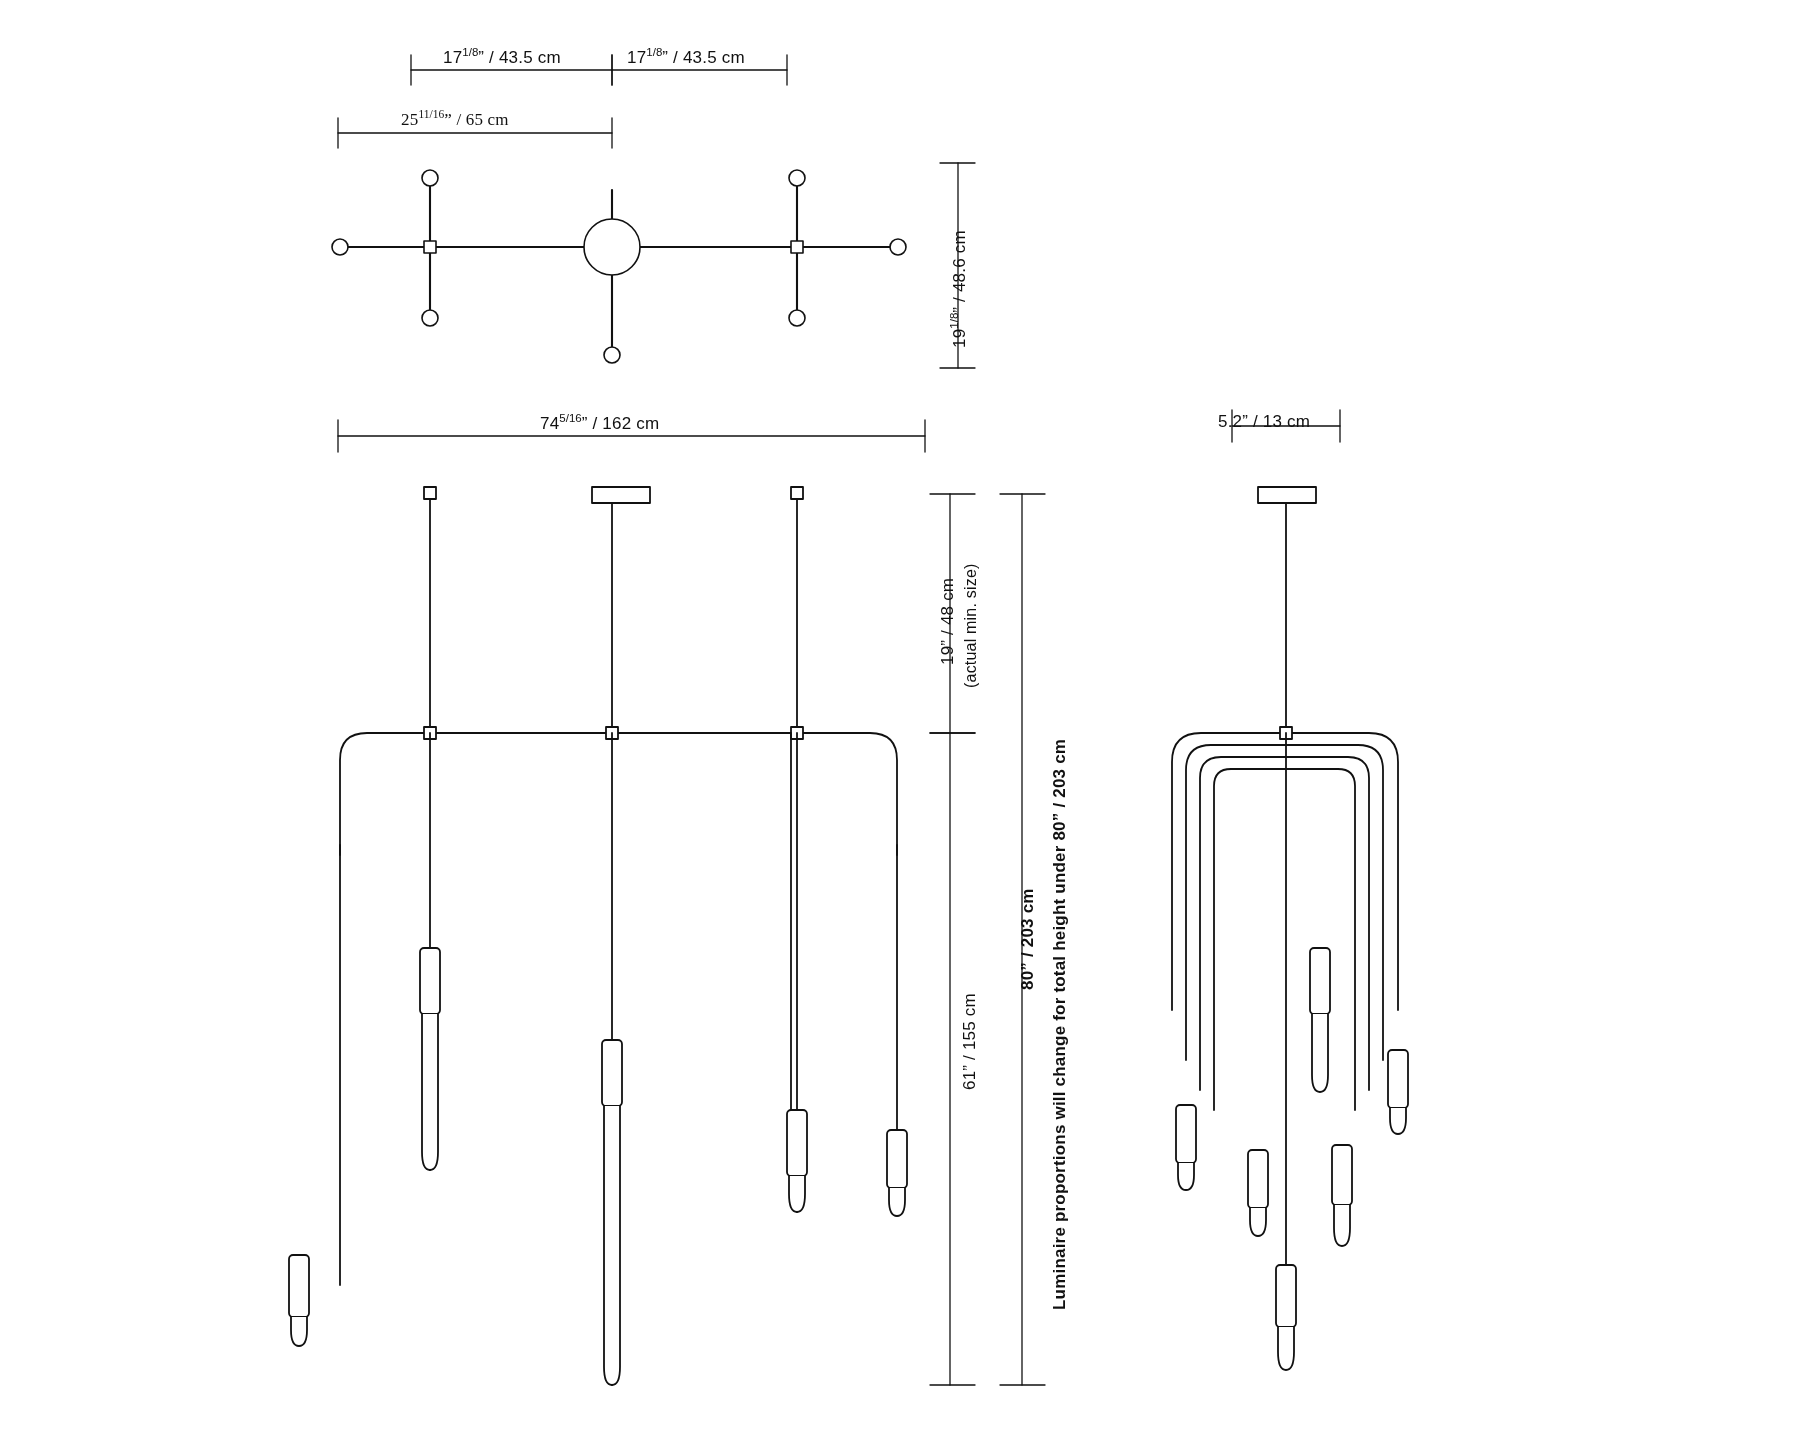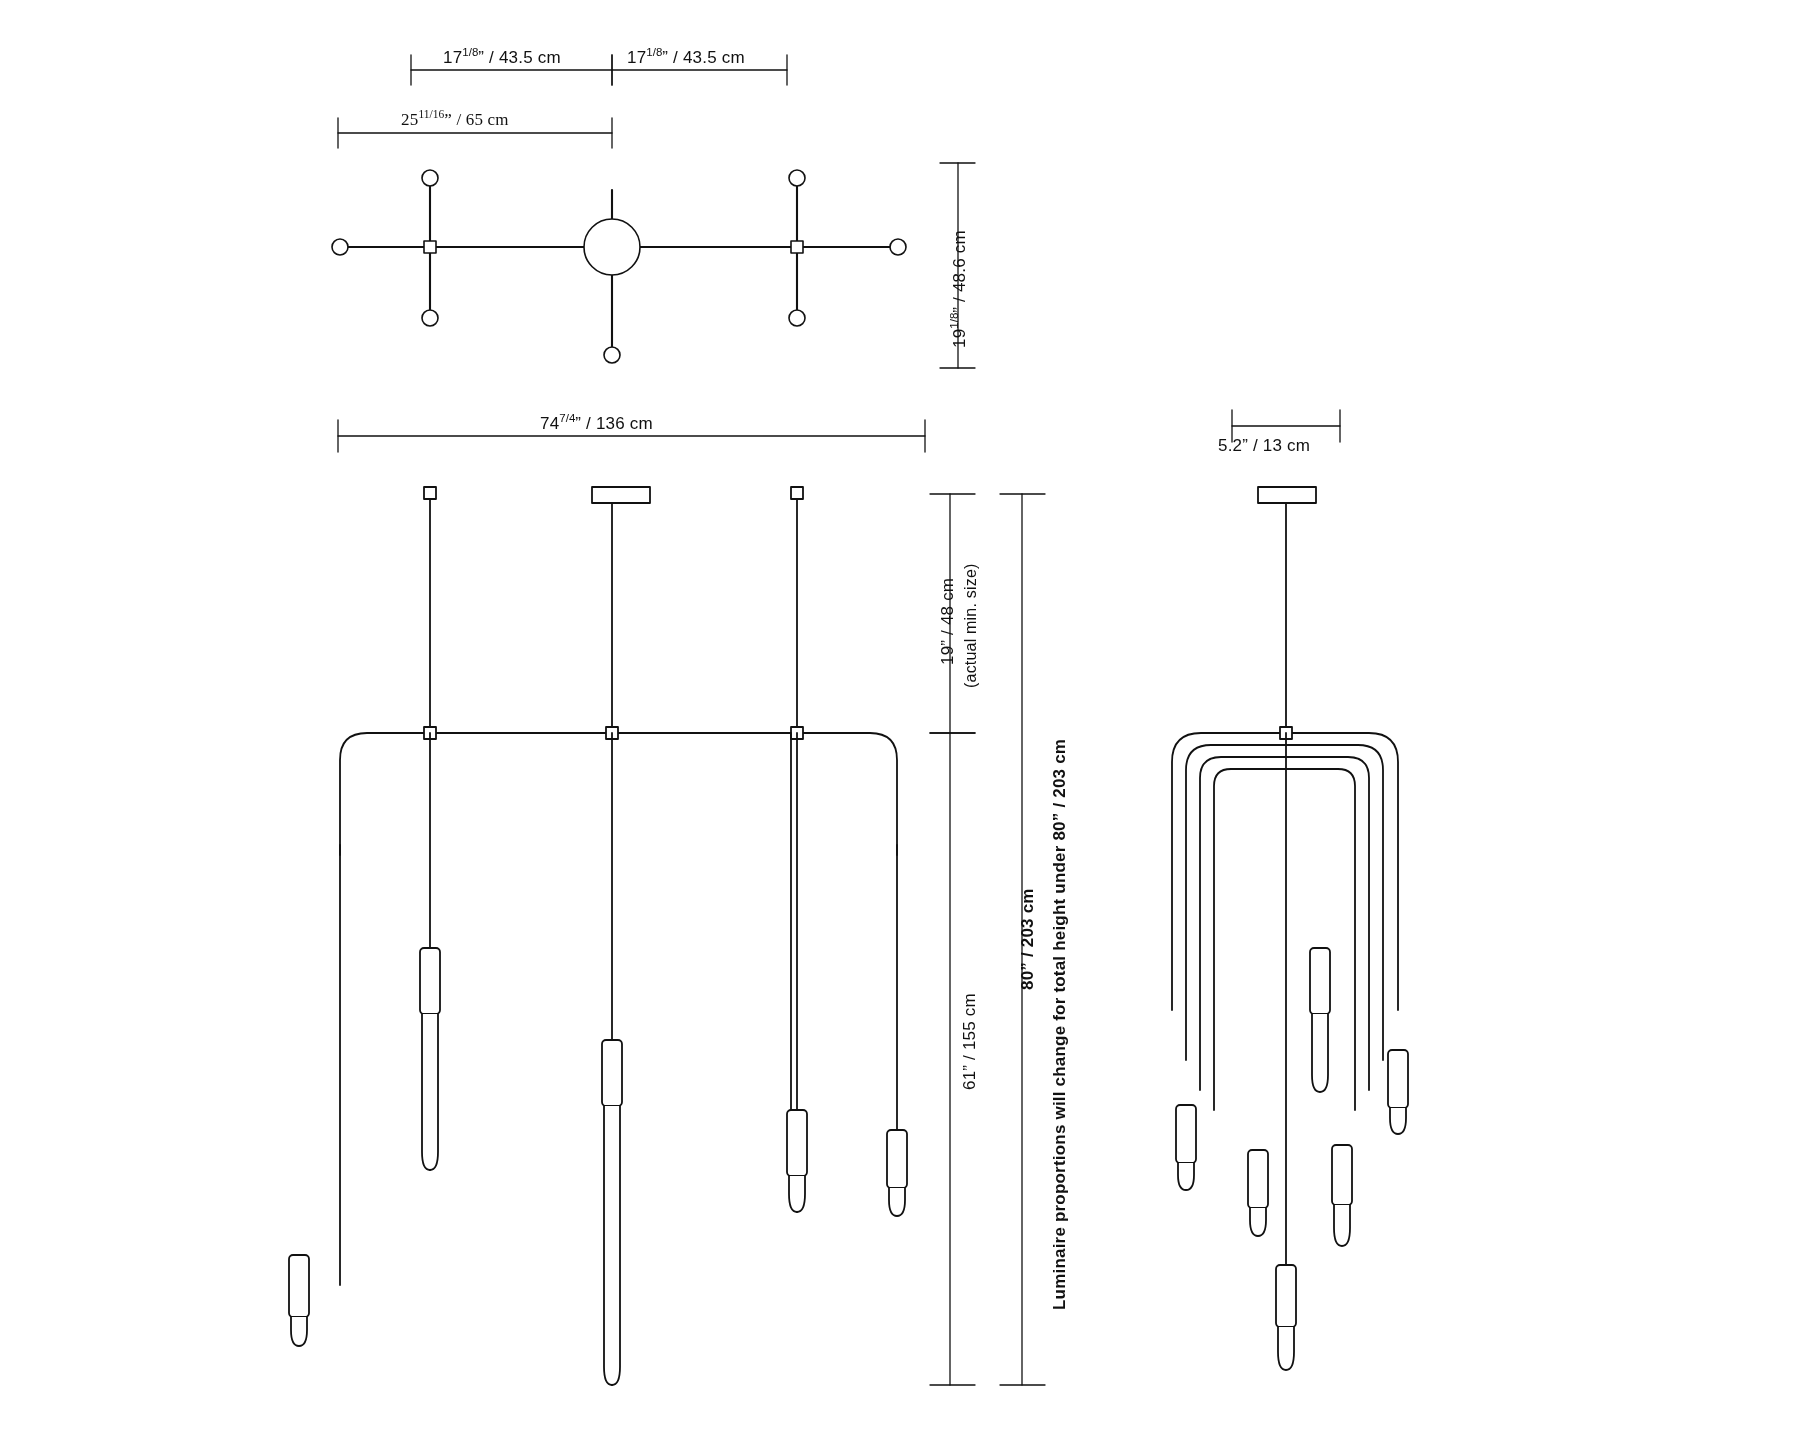--- a/index.html
+++ b/index.html
@@ -216,21 +216,21 @@
 
   <div class="lbl" style="left:401px; top:108px;font-family:Liberation Serif, serif;">
     <span>25</span><span class="frac">11/16</span><span>” / 65 cm</span>
   </div>
 
   <div class="lbl vert" style="left:948px; top:348px; transform:rotate(-90deg);">
     <span>19</span><span class="frac">1/8</span><span>” / 48.6 cm</span>
   </div>
 
   <div class="lbl" style="left:540px; top:412px;">
-    <span>74</span><span class="frac">7/4</span><span>” / 136 cm</span>
+    <span>74</span><span class="frac">5/16</span><span>” / 162 cm</span>
   </div>
 
   <div class="lbl vert" style="left:938px; top:665px; transform:rotate(-90deg);">
     <span>19” / 48 cm</span>
   </div>
   <div class="lbl vert small" style="left:962px; top:688px; transform:rotate(-90deg);">
     <span>(actual min. size)</span>
   </div>
 
   <div class="lbl vert" style="left:960px; top:1090px; transform:rotate(-90deg);">
@@ -238,17 +238,17 @@
   </div>
 
   <div class="lbl vert bold" style="left:1018px; top:990px; transform:rotate(-90deg);">
     <span>80” / 203 cm</span>
   </div>
 
   <div class="lbl vert bold" style="left:1050px; top:1310px; transform:rotate(-90deg);">
     <span>Luminaire proportions will change for total height under 80” / 203 cm</span>
   </div>
 
-  <div class="lbl" style="left:1218px; top:436px;">
+  <div class="lbl" style="left:1218px; top:412px;">
     <span>5.2” / 13 cm</span>
   </div>
 
 </div>
 
 </body></html>

